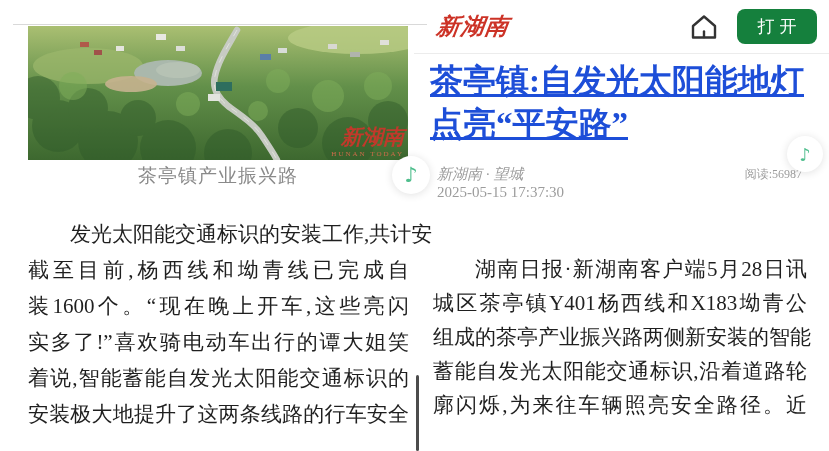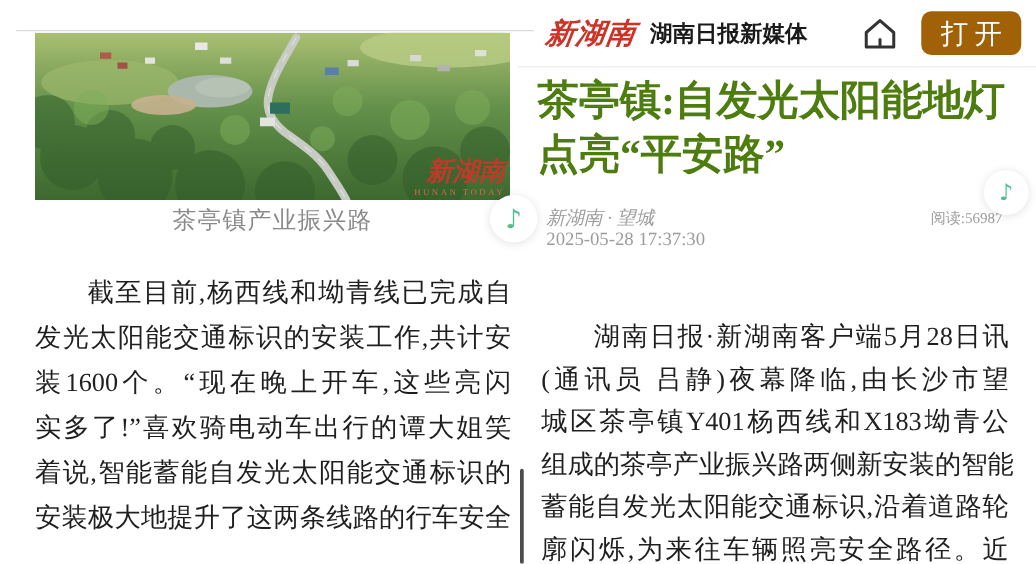--- a/index.html
+++ b/index.html
@@ -39,28 +39,28 @@
   }
   .logo-script{
     margin-left:23px;font-size:23px;font-weight:bold;font-style:italic;
     color:#cc3226;transform:skewX(-8deg);letter-spacing:1px;white-space:nowrap;
   }
   .brand-name{margin-left:11px;font-size:18px;font-weight:600;color:#1a1a1a;white-space:nowrap;}
   .header-spacer{flex:1;}
   .home-btn{width:28px;height:28px;margin-right:19px;display:flex;align-items:center;justify-content:center;}
   .open-btn{
     width:80px;height:35px;margin-right:12px;border:none;border-radius:8px;
-    background:#a16207;color:#ffffff;font-size:22px;letter-spacing:5px;
+    background:#15803d;color:#ffffff;font-size:17px;letter-spacing:5px;
     text-indent:5px;display:flex;align-items:center;justify-content:center;
     font-family:"Liberation Sans","DejaVu Sans",sans-serif;
   }
   
   .article-title{
     position:absolute;left:430px;top:60px;width:392px;
-    font-size:33px;line-height:43px;font-weight:bold;color:#4d7c0f;
+    font-size:33px;line-height:43px;font-weight:bold;color:#1d4ed8;text-decoration:underline;
   }
   .meta-source{position:absolute;left:437px;top:165px;font-size:15px;color:#9c9c9c;font-style:italic;}
   .meta-date{position:absolute;left:437px;top:184px;font-size:15px;color:#9c9c9c;}
   .meta-reads{position:absolute;right:27px;top:166px;font-size:12px;color:#9c9c9c;}
   
   .v-scrollbar{position:absolute;left:416px;top:375px;width:3px;height:76px;background:#4c4c4c;border-radius:2px;}
 </style>
 </head>
 <body>
 
@@ -128,53 +128,51 @@
   </svg>
 </div>
 
 <div class="photo-caption">茶亭镇产业振兴路</div>
 
 <div class="audio-bubble audio-left">
   <span>♪</span>
 </div>
 
 <div class="body-col body-left">
+    <div class="line">发光太阳能交通标识的安装工作,共计安</div>
     <div class="line">截至目前,杨西线和坳青线已完成自</div>
-    <div class="line">发光太阳能交通标识的安装工作,共计安</div>
     <div class="line">装1600个。“现在晚上开车,这些亮闪</div>
     <div class="line">实多了!”喜欢骑电动车出行的谭大姐笑</div>
     <div class="line">着说,智能蓄能自发光太阳能交通标识的</div>
     <div class="line">安装极大地提升了这两条线路的行车安全</div>
   </div>
 
 <div class="app-header">
   <span class="logo-script">新湖南</span>
-  <span class="brand-name">湖南日报新媒体</span>
   <span class="header-spacer"></span>
   <span class="home-btn">
     <svg width="28" height="28" viewBox="0 0 28 28">
       <path d="M14 3.5 L25 13 L25 24.5 L3 24.5 L3 13 Z" fill="none" stroke="#333333" stroke-width="2.4" stroke-linejoin="round"></path>
       <line x1="14" y1="24" x2="14" y2="18.5" stroke="#333333" stroke-width="2.4" stroke-linecap="round"></line>
     </svg>
   </span>
   <button class="open-btn">打开</button>
 </div>
 
 <div class="article-title">茶亭镇:自发光太阳能地灯点亮“平安路”</div>
 
 <div class="meta-source">新湖南 · 望城</div>
-<div class="meta-date">2025-05-28 17:37:30</div>
+<div class="meta-date">2025-05-15 17:37:30</div>
 <div class="meta-reads">阅读:56987</div>
 
 <div class="audio-bubble audio-right">
   <span>♪</span>
 </div>
 
 <div class="body-col body-right">
     <div class="line">湖南日报·新湖南客户端5月28日讯</div>
-    <div class="line">(通讯员 吕静)夜幕降临,由长沙市望</div>
     <div class="line">城区茶亭镇Y401杨西线和X183坳青公</div>
     <div class="line">组成的茶亭产业振兴路两侧新安装的智能</div>
     <div class="line">蓄能自发光太阳能交通标识,沿着道路轮</div>
     <div class="line">廓闪烁,为来往车辆照亮安全路径。近</div>
   </div>
 
 <div class="v-scrollbar"></div>
 
 </body></html>

